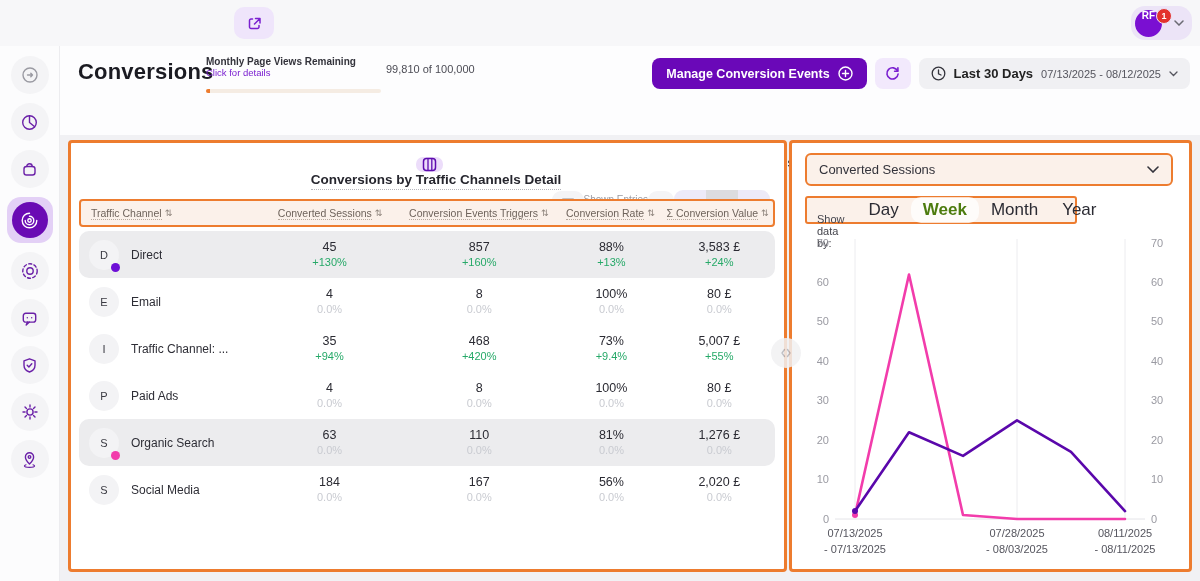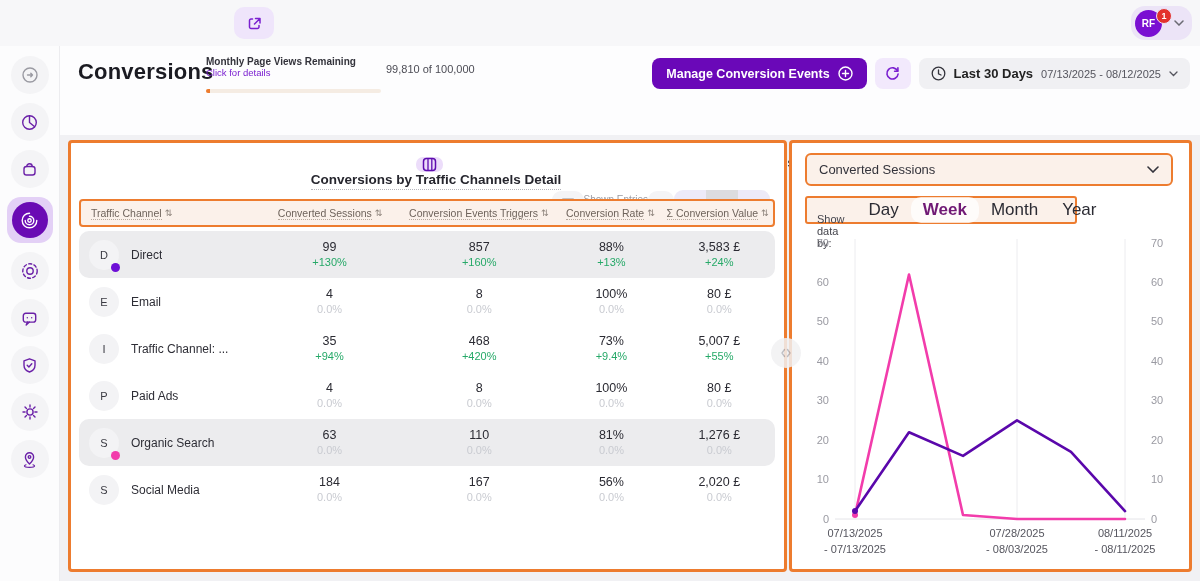--- a/index.html
+++ b/index.html
@@ -5,21 +5,21 @@
   * { margin:0; padding:0; box-sizing:border-box; }
   html,body { width:1200px; height:581px; font-family:"Liberation Sans","DejaVu Sans",sans-serif; background:#f1f1f4; overflow:hidden; position:relative; color:#2c2c34; }
 
   
   .topbar { position:absolute; top:0; left:0; width:1200px; height:46px; background:#f7f7f9; display:flex; align-items:center; }
   .site-pill { position:absolute; left:30px; top:7px; height:32px; min-width:196px; background:#ededf0; border-radius:16px; display:flex; align-items:center; gap:10px; padding:0 14px; cursor:pointer; }
   .globe { width:16px; height:16px; border-radius:50%; background:linear-gradient(110deg,#27b472 45%,#7a2ff0 55%); box-shadow:inset 0 0 0 1.5px rgba(255,255,255,.45); }
   .site-pill span { font-size:12.5px; font-weight:bold; color:#24242b; }
   .ext-btn { position:absolute; left:234px; top:7px; width:40px; height:32px; background:#efe5fb; border-radius:10px; display:flex; align-items:center; justify-content:center; cursor:pointer; }
   .user-pill { position:absolute; right:8px; top:6px; height:34px; background:#ece4f7; border-radius:14px; display:flex; align-items:center; gap:4px; padding:0 8px 0 4px; cursor:pointer; }
-  .avatar { width:27px; height:27px; border-radius:50%; background:#7a0fd2; color:#fff; font-size:10px; font-weight:bold; display:flex; align-items:center; justify-content:center; position:relative; }
+  .avatar { width:27px; height:27px; border-radius:50%; background:#7a0fd2; color:#fff; font-size:10px; font-weight:bold; display:flex; align-items:flex-start; justify-content:center; position:relative; }
   .avatar .badge { position:absolute; right:-10px; top:-2px; background:#e3322e; color:#fff; width:16px; height:16px; border-radius:50%; font-size:9px; font-weight:bold; display:flex; align-items:center; justify-content:center; border:1.5px solid #ece4f7; }
 
   
   .sidebar { position:absolute; left:0; top:46px; bottom:0; width:60px; background:#fcfcfd; border-right:1px solid #ececef; display:flex; flex-direction:column; align-items:center; padding-top:10px; gap:9px; }
   .side-item { width:38px; height:38px; border-radius:50%; background:#f4f4f6; display:flex; align-items:center; justify-content:center; cursor:pointer; }
   .side-item.active-wrap { width:46px; height:46px; border-radius:14px; background:#e3d0f6; }
   .side-item.active-wrap .inner { width:36px; height:36px; border-radius:50%; background:#6a0ab4; display:flex; align-items:center; justify-content:center; }
   .sb-svg { stroke:#6b21a8; fill:none; stroke-width:1.4; stroke-linecap:round; stroke-linejoin:round; }
   .sb-gray { stroke:#9a9aa2; }
   .sb-white { stroke:#fff; }
@@ -83,21 +83,21 @@
   .cell .d { font-size:11px; color:#c9cbd1; }
   .cell .d.pos { color:#26a968; }
 
   
   .metric-dd { position:absolute; left:13px; top:10px; width:368px; height:33px; background:#fbf1ea; border:2px solid #ED7C2F; border-radius:6px; display:flex; align-items:center; padding:0 12px; cursor:pointer; }
   .metric-dd span { font-size:13px; color:#33333b; }
   .metric-dd .chev { margin-left:auto; }
   .showby { position:absolute; left:13px; top:53px; width:272px; height:28px; background:#fbf1ea; border:2px solid #ED7C2F; border-radius:3px; display:flex; align-items:center; padding:0 10px; gap:0; }
   .showby .sb-label { font-size:11px; color:#44444c; margin-right:12px;margin-top:41px; }
   .period { font-size:17px; color:#2b2b33; padding:3px 12px; border-radius:10px; cursor:pointer; }
-  .period.sel { color:#701a75; font-weight:bold; background:rgba(255,255,255,.75); }
+  .period.sel { color:#4d7c0f; font-weight:bold; background:rgba(255,255,255,.75); }
   .chart-wrap { position:absolute; left:5px; top:86px; width:386px; height:334px; }
 
   
   .handle { position:absolute; left:771px; top:338px; width:30px; height:30px; border-radius:50%; background:#f1f1f3; opacity:.85; display:flex; align-items:center; justify-content:center; z-index:6; cursor:pointer; color:#b9b9bf; font-size:12px; }
   .card { z-index:4; }
 
   .chev-s { flex:none; }
 </style>
 </head>
 <body>
@@ -354,21 +354,21 @@
       </div>
   </div>
 
   <div class="tbody">
       <div class="trow hl">
         <div class="chan">
           <div class="chan-av">D<span class="chan-dot" style="background: rgb(109, 15, 214);"></span></div>
           <div class="chan-name">Direct</div>
         </div>
         <div class="cell">
-          <div class="v">99</div>
+          <div class="v">45</div>
           <div class="d pos">+130%</div>
         </div>
         <div class="cell">
           <div class="v">857</div>
           <div class="d pos">+160%</div>
         </div>
         <div class="cell">
           <div class="v">88%</div>
           <div class="d pos">+13%</div>
         </div>

